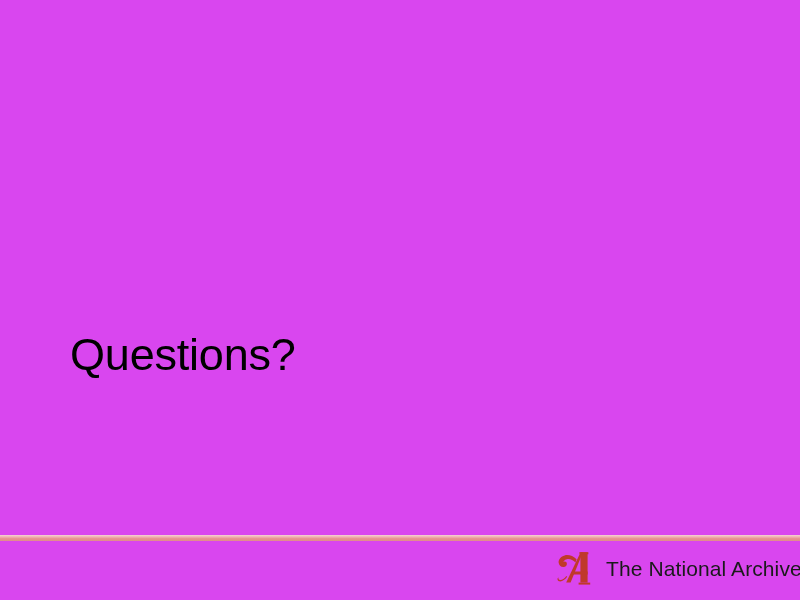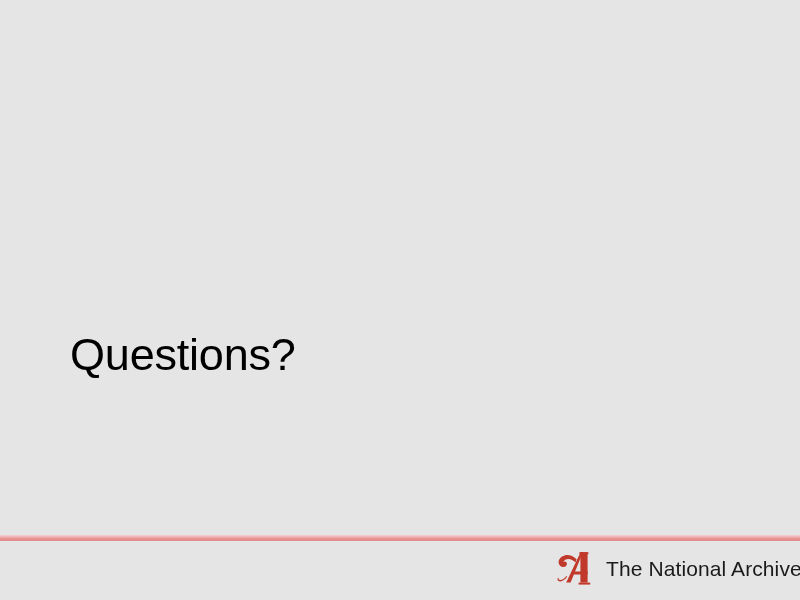--- a/index.html
+++ b/index.html
@@ -6,21 +6,21 @@
   html, body {
     margin: 0;
     padding: 0;
     background: #ffffff;
   }
 
   #slide {
     position: relative;
     width: 800px;
     height: 600px;
-    background: #e5e5e5;
+    background: #d946ef;
     overflow: hidden;
     font-family: "Liberation Sans", sans-serif;
     -webkit-font-smoothing: antialiased;
   }
 
   
   .slide-body {
     position: absolute;
     left: 70px;
     top: 330px;

